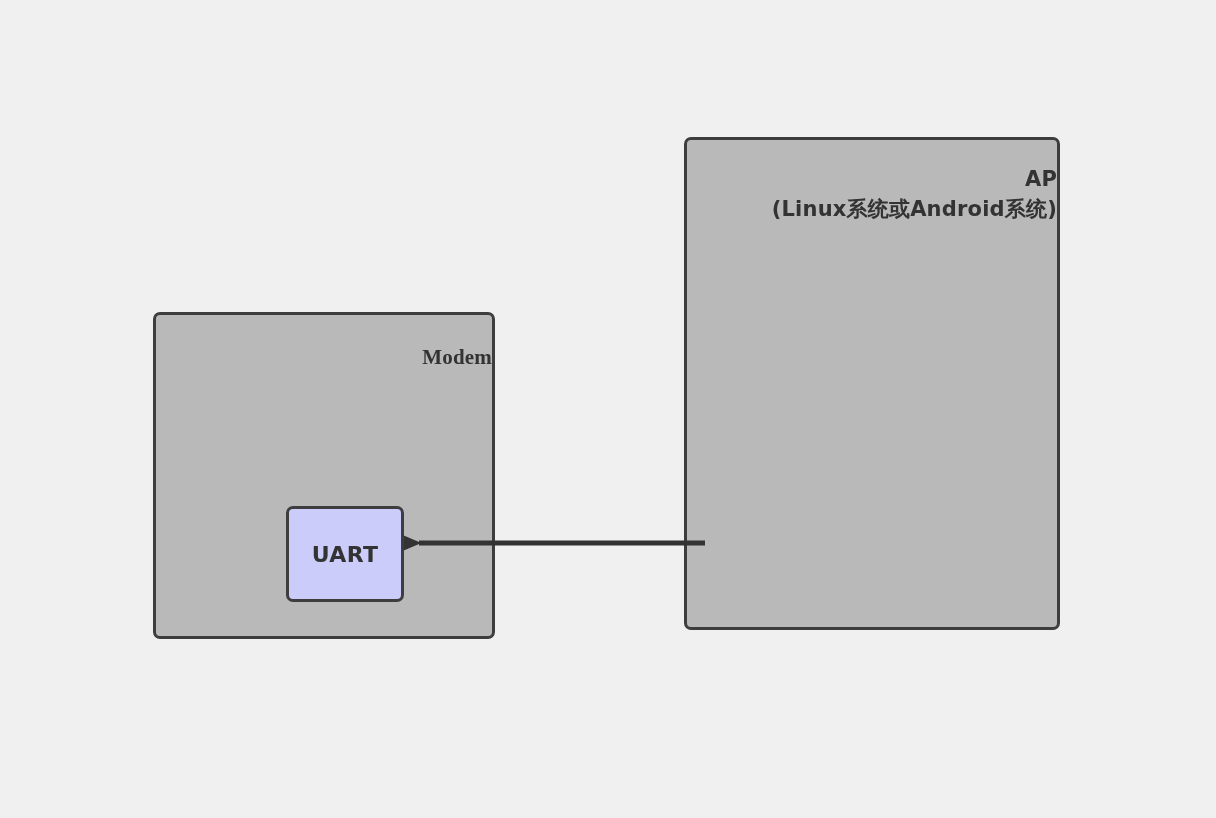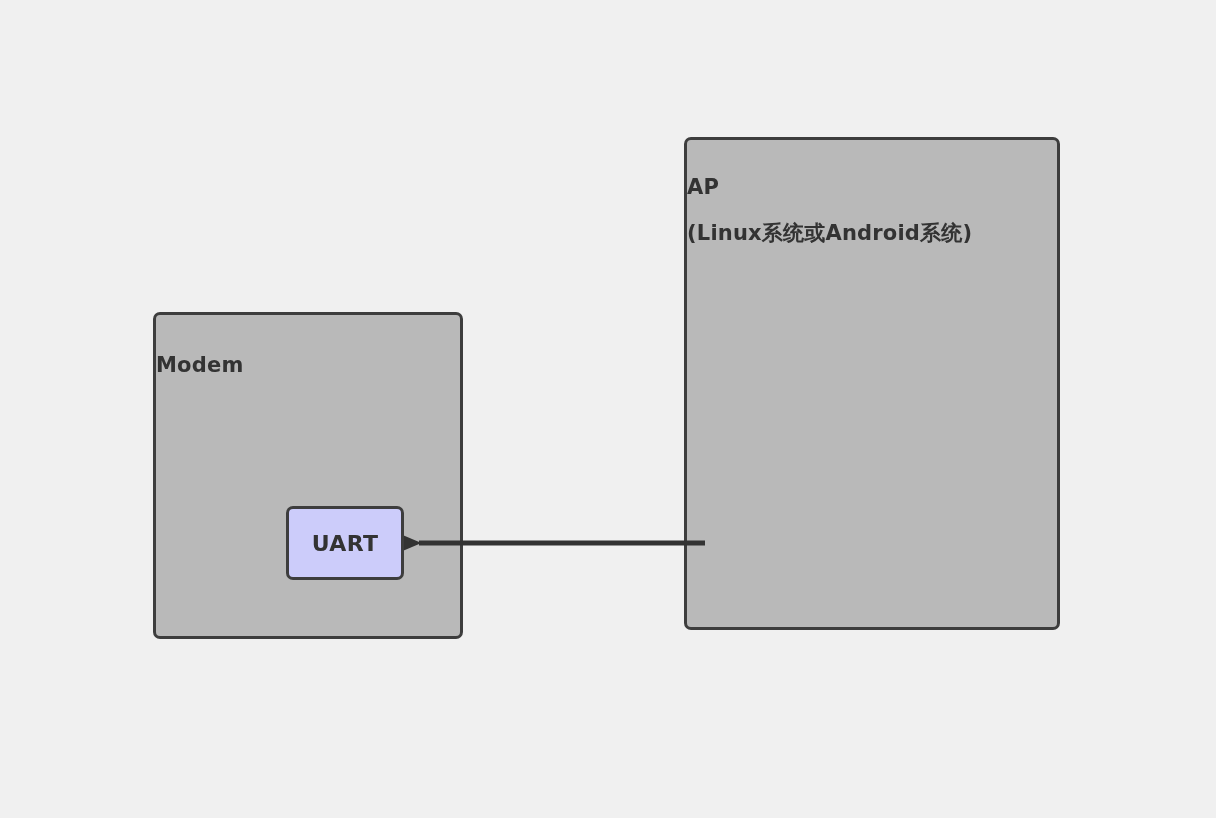--- a/index.html
+++ b/index.html
@@ -31,57 +31,58 @@
   .leaf-node {
     background: #ccccfa;
     display: flex;
     align-items: center;
     justify-content: center;
   }
   .node-title {
     position: absolute;
     left: 0;
     right: 0;
-    text-align: left;
+    text-align: right;
     color: #333333;
     font-weight: bold;
     font-size: 21px;
-    line-height: 46px;
+    line-height: 30px;
     letter-spacing: 0.2px;
     white-space: pre-line;
   }
   .leaf-label {
     color: #333333;
     font-weight: bold;
     font-size: 22px;
     letter-spacing: 0.3px;
   }
   #modem-box {
     left: 153px;
     top: 312px;
-    width: 310px;
+    width: 342px;
     height: 327px;
+    font-family: Liberation Serif, serif;
   }
   #modem-box .node-title {
     top: 27px;
   }
   #ap-box {
     left: 684px;
     top: 137px;
     width: 376px;
     height: 493px;
   }
   #ap-box .node-title {
     top: 24px;
   }
   #uart-box {
     left: 286px;
     top: 506px;
     width: 118px;
-    height: 74px;
+    height: 96px;
   }
   #ril-box {
     left: 705px;
     top: 506px;
     width: 118px;
     height: 74px;
   }
   #edge-layer {
     position: absolute;
     left: 0;

